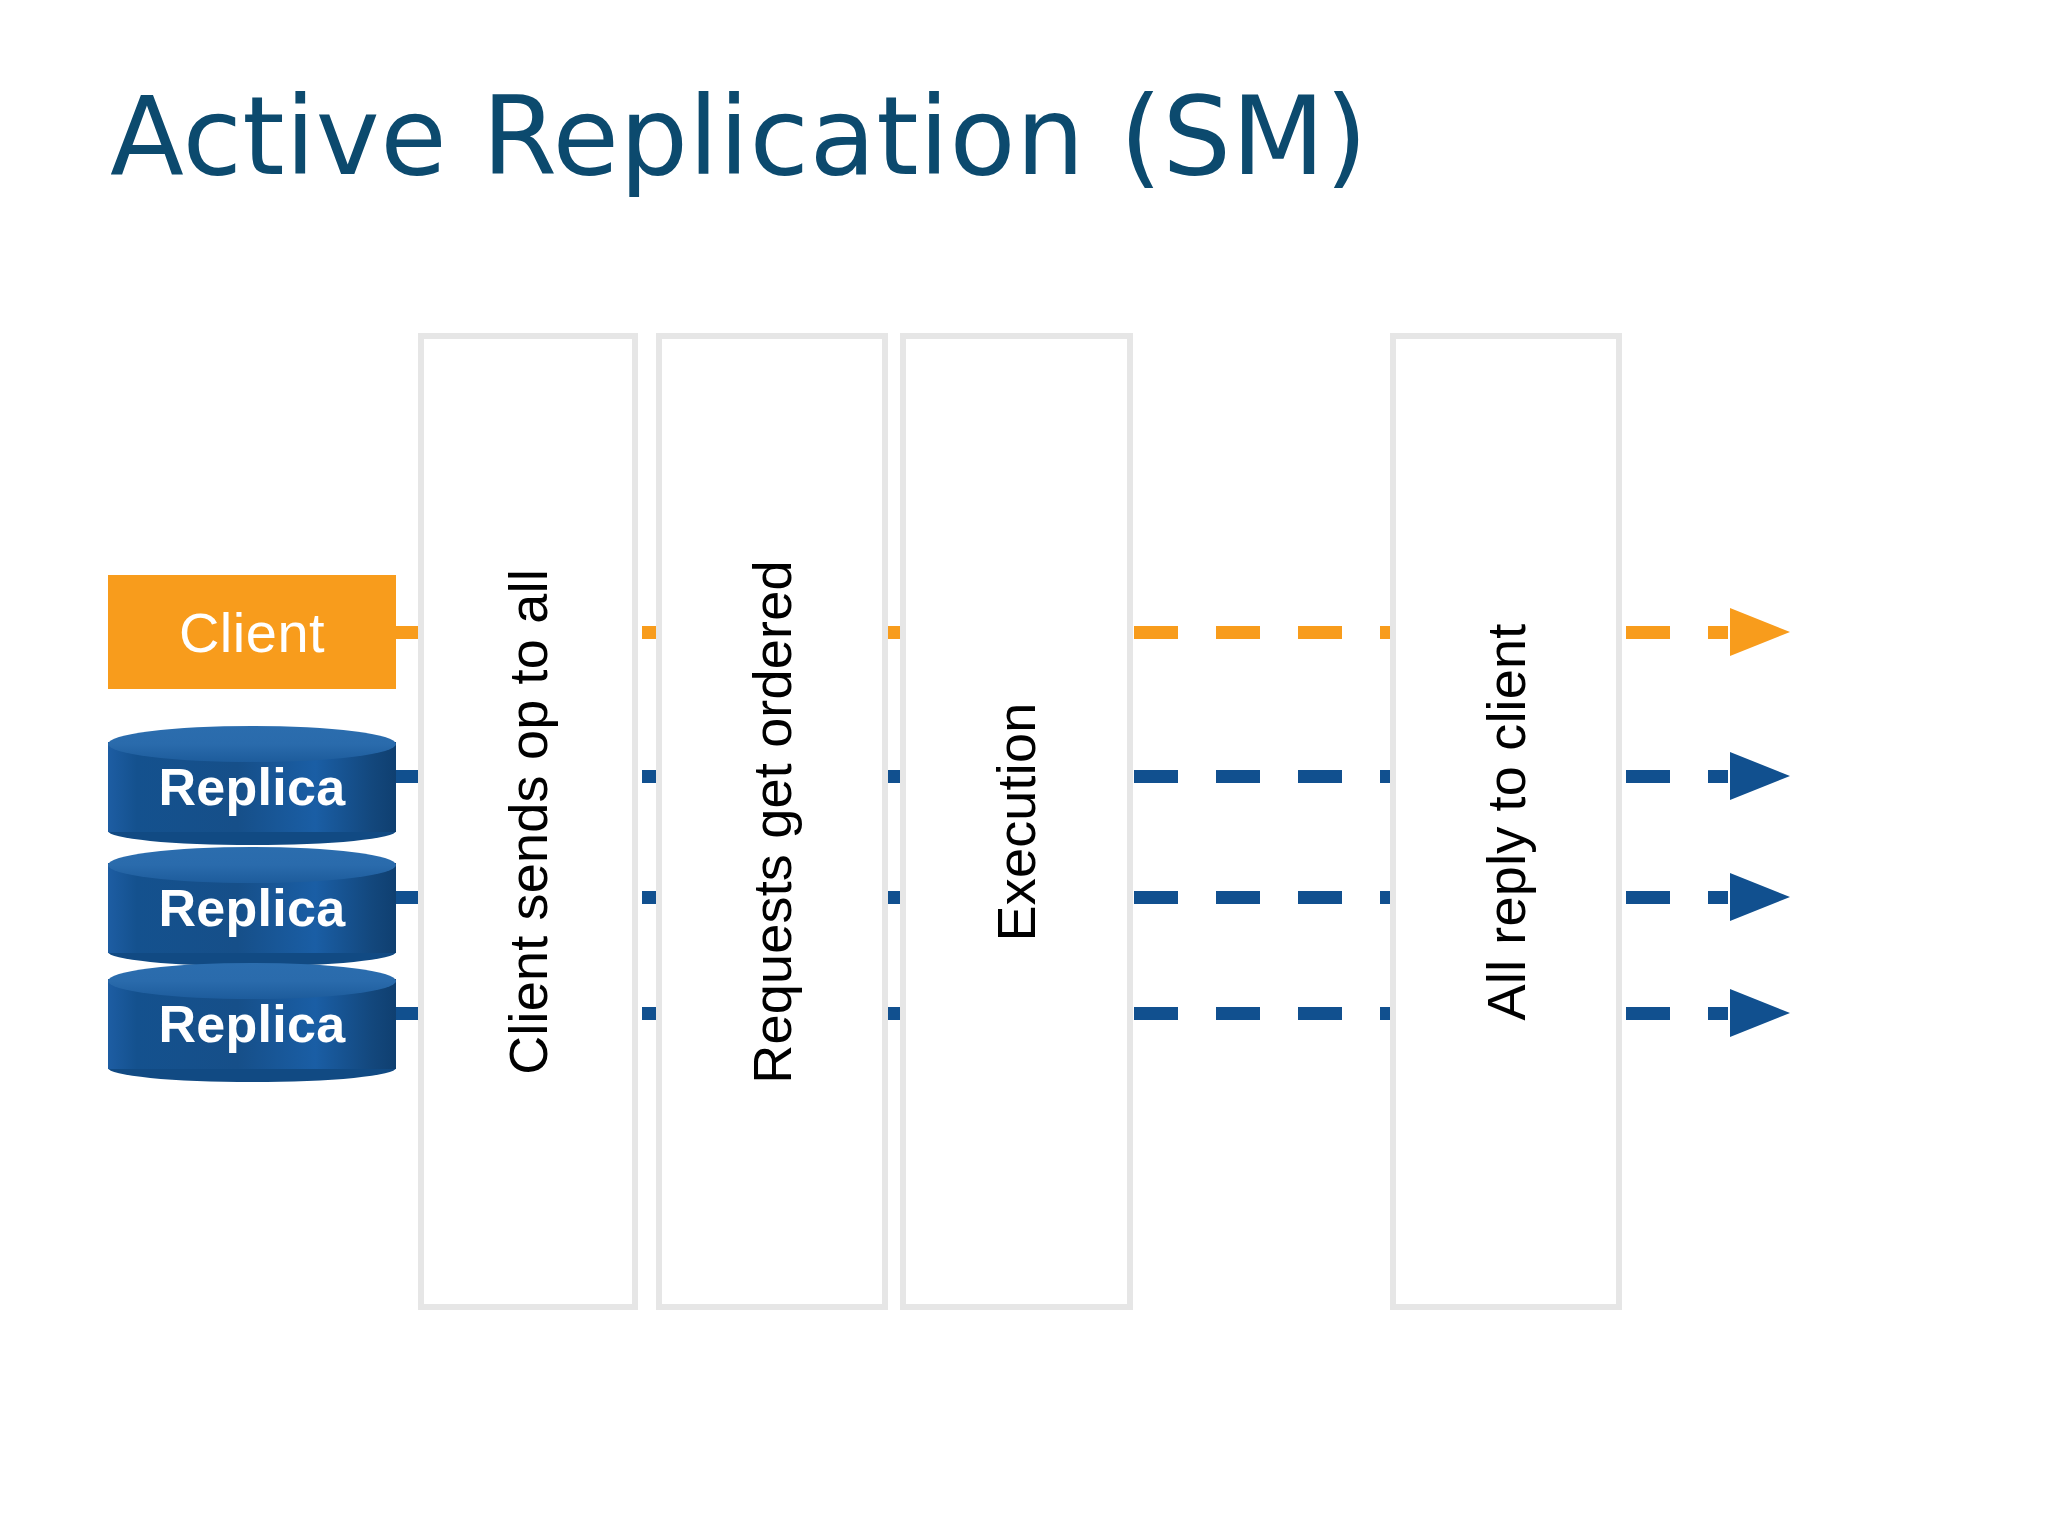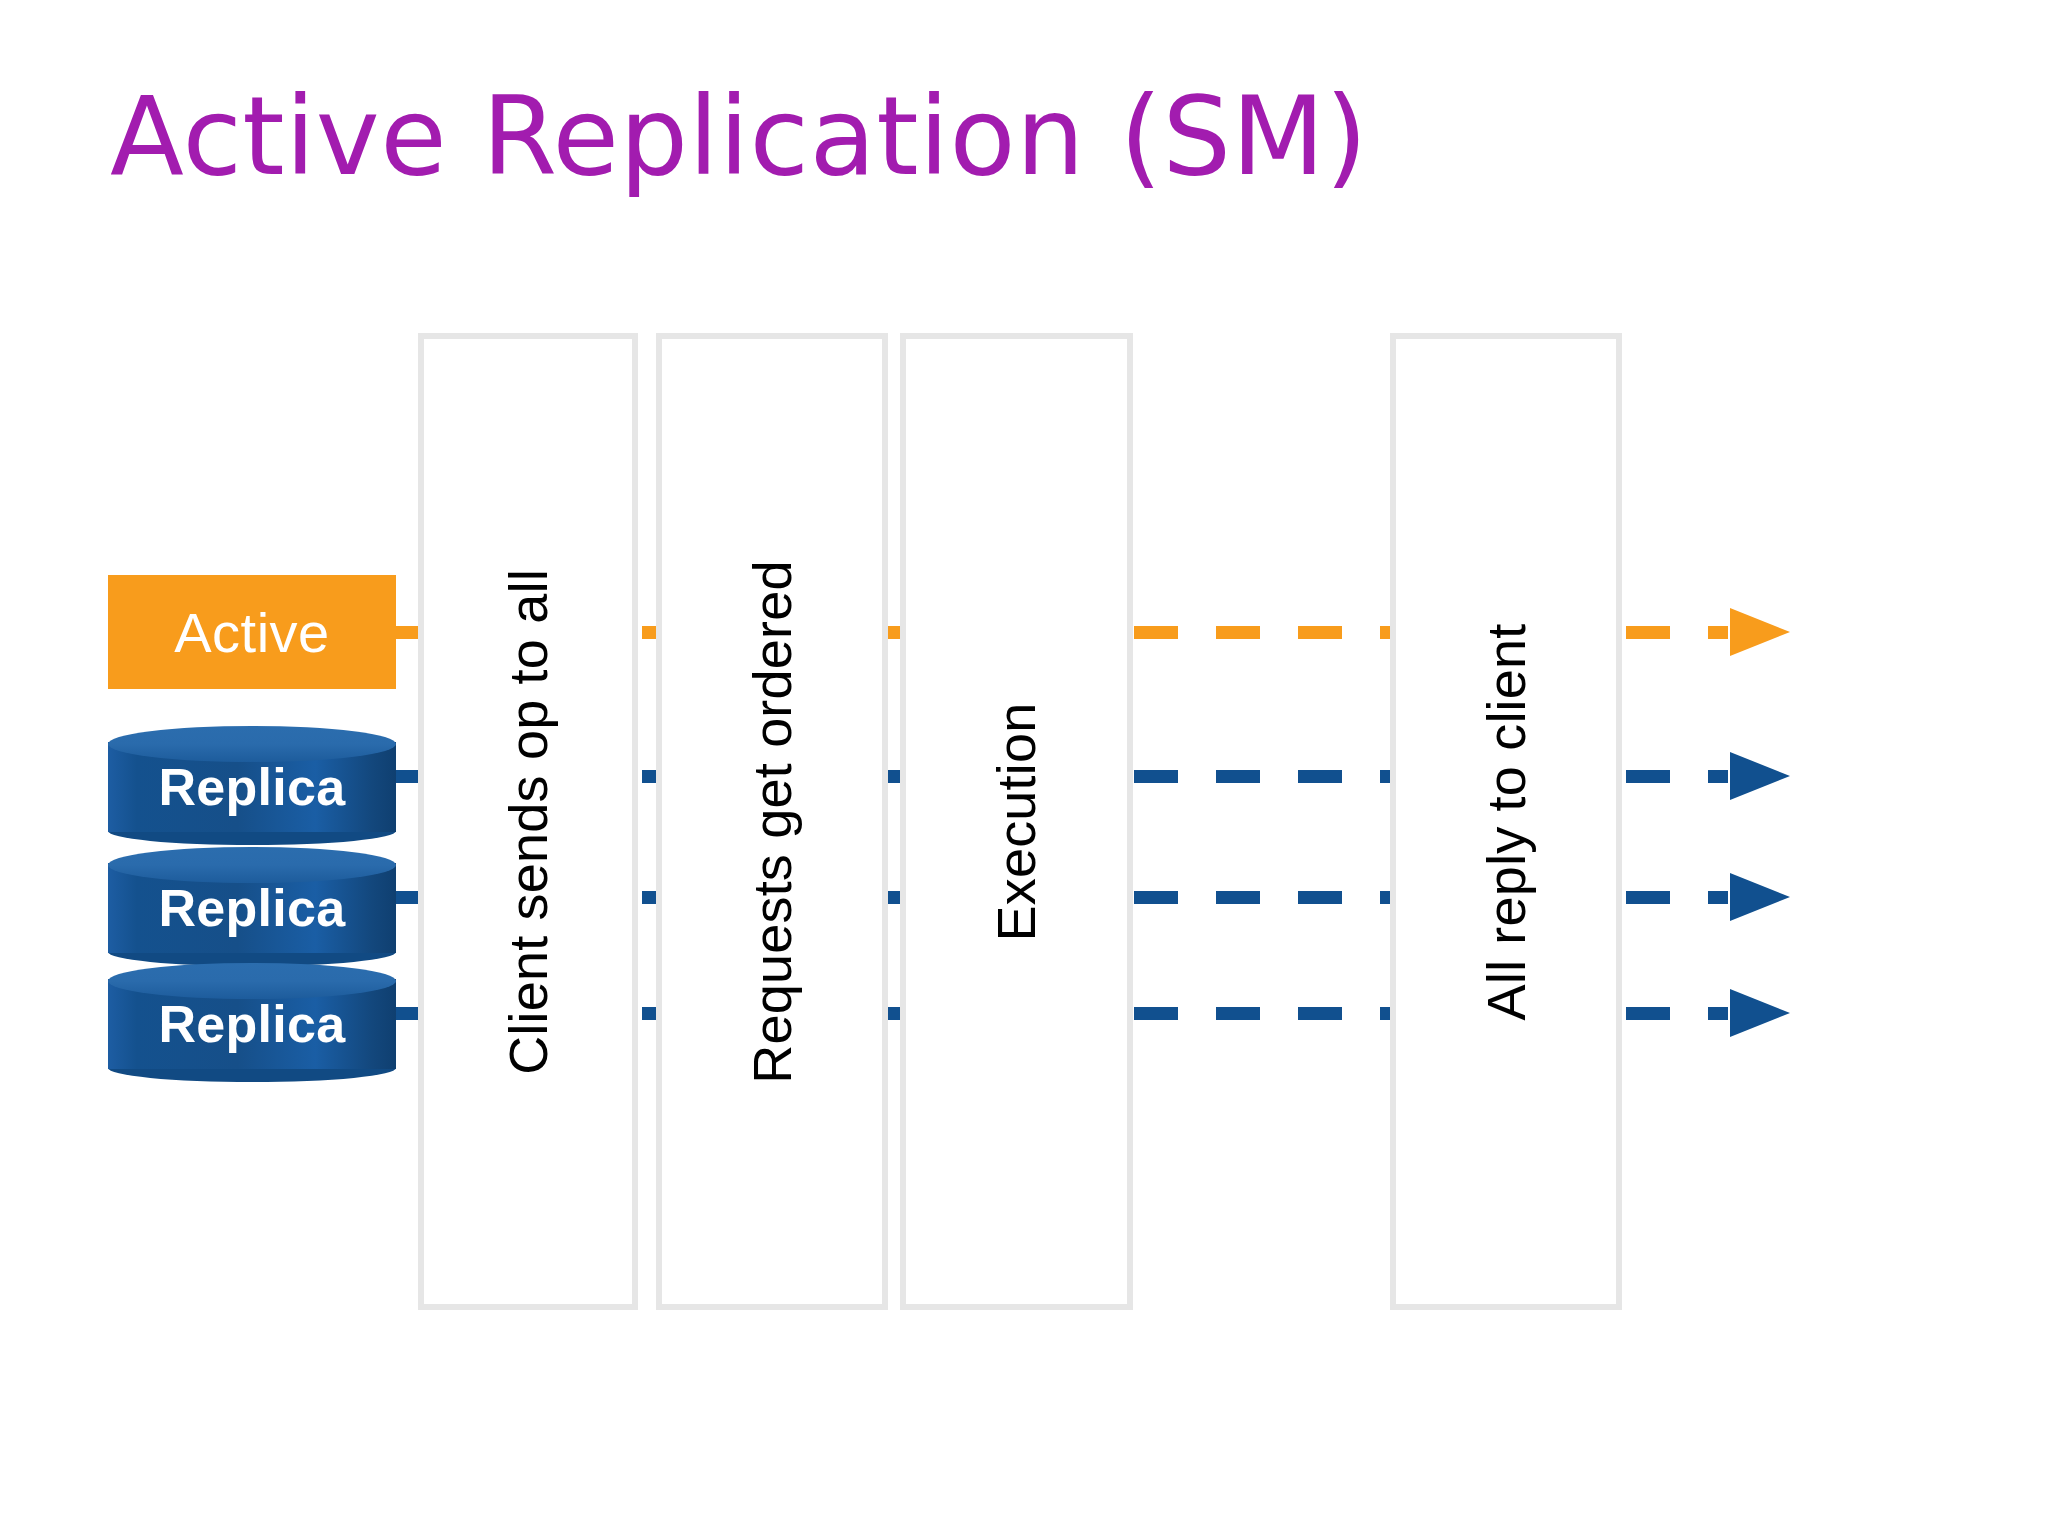--- a/index.html
+++ b/index.html
@@ -19,21 +19,21 @@
   }
 
   
   #slide-title {
     position: absolute;
     left: 110px;
     top: 78px;
     font-family: "DejaVu Sans", sans-serif;
     font-size: 108px;
     font-weight: 400;
-    color: #a21caf;
+    color: #0c4a6e;
     letter-spacing: 0.5px;
     white-space: nowrap;
     line-height: 1.1;
   }
 
   
   .node-client {
     position: absolute;
     left: 108px;
     top: 575px;
@@ -195,21 +195,21 @@
 
   <div class="stage-panel" style="left:900px; width:233px;">
     <span class="vlabel">Execution</span>
   </div>
 
   <div class="stage-panel" style="left:1390px; width:232px;">
     <span class="vlabel">All reply to client</span>
   </div>
 
   <div class="node-client">
-    <span class="label">Active</span>
+    <span class="label">Client</span>
   </div>
 
   <div class="cylinder" style="top:720px;">
     <div class="cyl-bottom"></div>
     <div class="cyl-body"></div>
     <div class="cyl-top"></div>
     <span class="label">Replica</span>
   </div>
 
   <div class="cylinder" style="top:841px;">

